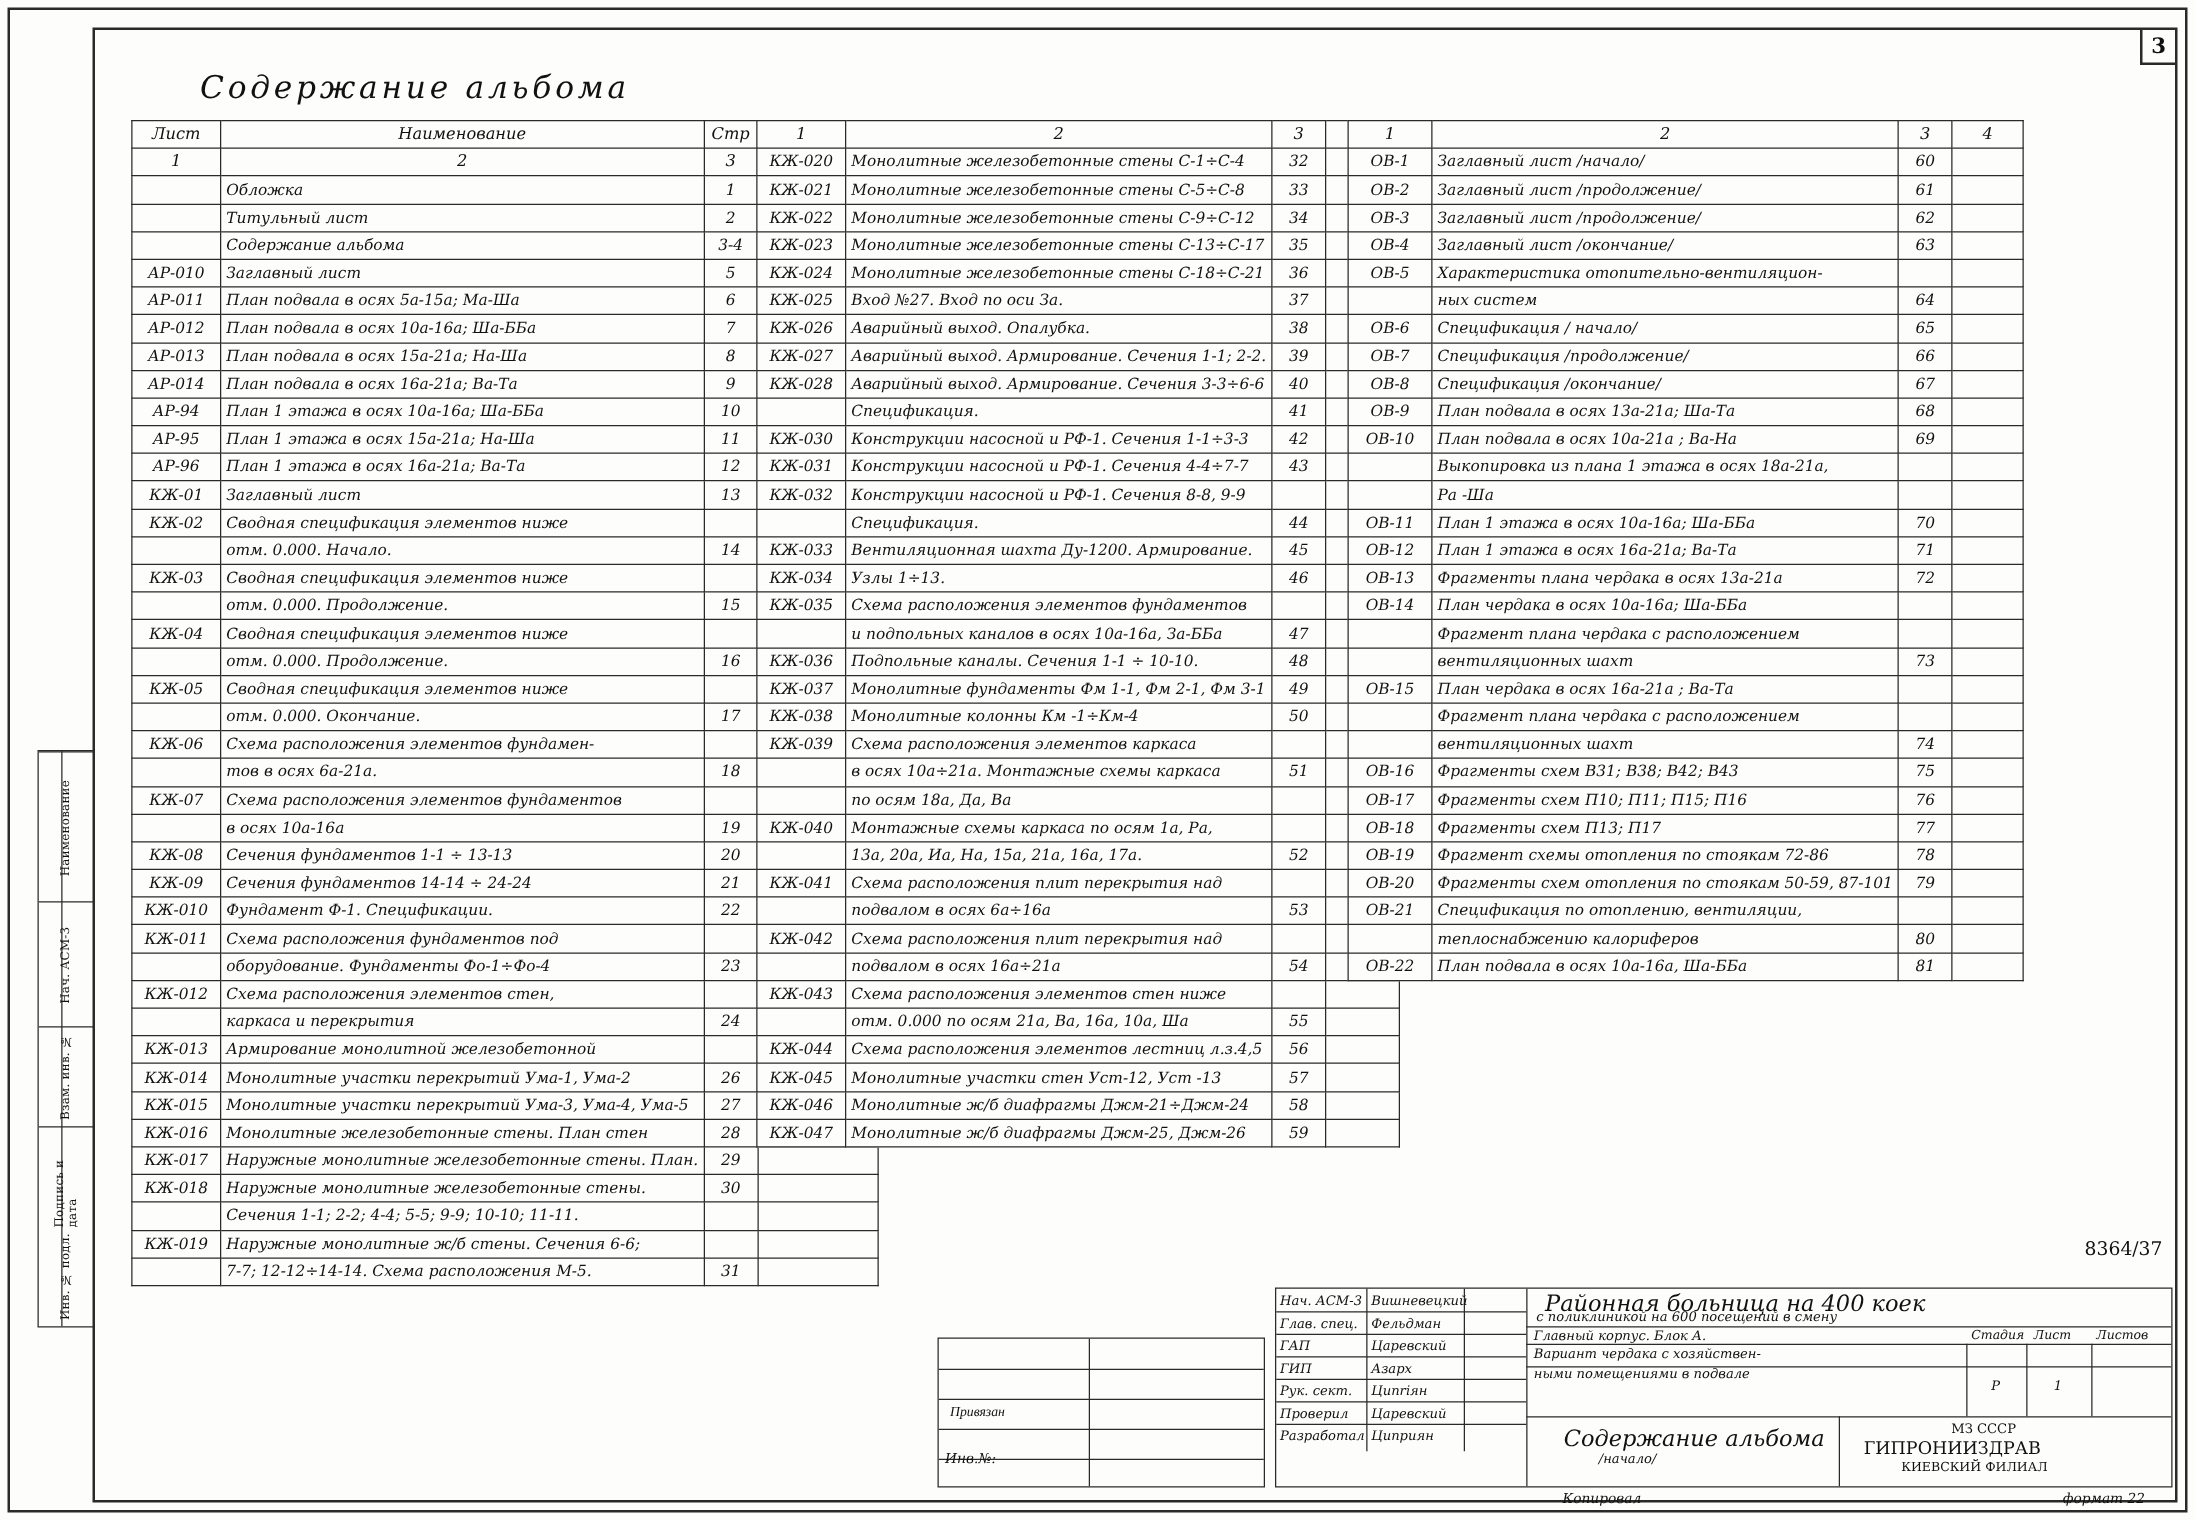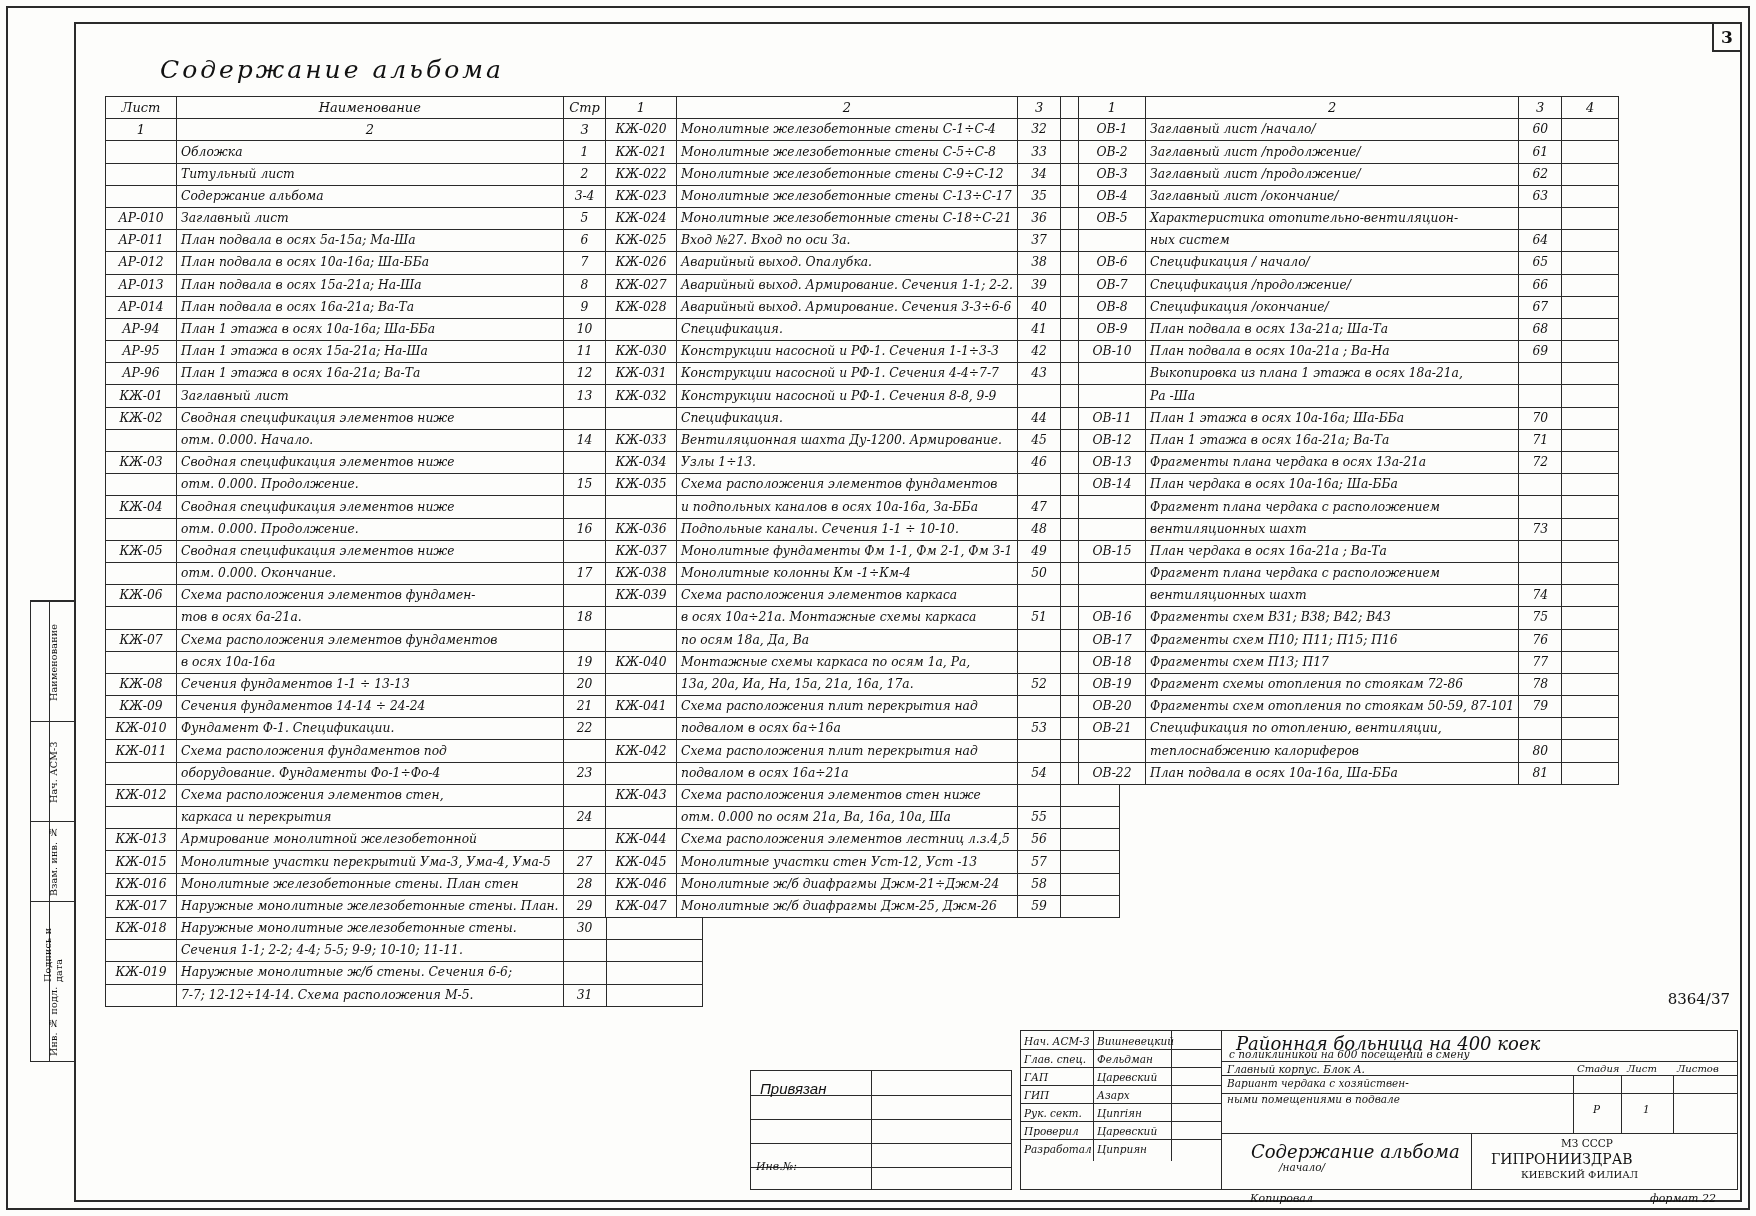--- a/index.html
+++ b/index.html
@@ -104,23 +104,23 @@
     position:absolute;right:26px;top:990px;
     font-family:"DejaVu Serif","Liberation Serif",serif;
     font-size:15px;
   }
   .tp-code{
     position:absolute;left:1270px;top:1040px;
     font-family:"DejaVu Serif","Liberation Serif",serif;
     font-style:italic;font-size:14px;
   }
   .privyazan{
-    position:absolute;left:760px;top:1080px;
-    font-family:Liberation Sans, sans-serif;
-    font-style:italic;font-size:15px;
+    position:absolute;left:760px;top:1124px;
+    font-family:Liberation Serif, serif;
+    font-style:italic;font-size:11px;
   }
   .privyazan-box{
     position:absolute;left:750px;top:1070px;width:260px;height:118px;
     border:1.4px solid #2a2a2a;background:#fdfdfb;
   }
   .privyazan-box .hl{position:absolute;left:0;right:0;border-top:1.1px solid #2a2a2a;}
   .privyazan-box .vl{position:absolute;top:0;bottom:0;border-left:1.1px solid #2a2a2a;}
   .inv{position:absolute;left:756px;top:1160px;font-size:11px;font-style:italic;
        font-family:"DejaVu Serif","Liberation Serif",serif;}
   .kopiroval{
@@ -349,20 +349,26 @@
         <tr>
           <td class="code w-code"></td>
           <td class="w-name">каркаса и перекрытия</td>
           <td class="c w-str">24</td>
           <td class="c w-note"></td>
         </tr>
         <tr>
           <td class="code w-code">КЖ-013</td>
           <td class="w-name">Армирование монолитной железобетонной</td>
           <td class="c w-str"></td>
+          <td class="c w-note"></td>
+        </tr>
+        <tr>
+          <td class="code w-code">КЖ-014</td>
+          <td class="w-name">Монолитные участки перекрытий Ума-1, Ума-2</td>
+          <td class="c w-str">26</td>
           <td class="c w-note"></td>
         </tr>
         <tr>
           <td class="code w-code">КЖ-015</td>
           <td class="w-name">Монолитные участки перекрытий Ума-3, Ума-4, Ума-5</td>
           <td class="c w-str">27</td>
           <td class="c w-note"></td>
         </tr>
         <tr>
           <td class="code w-code">КЖ-016</td>

